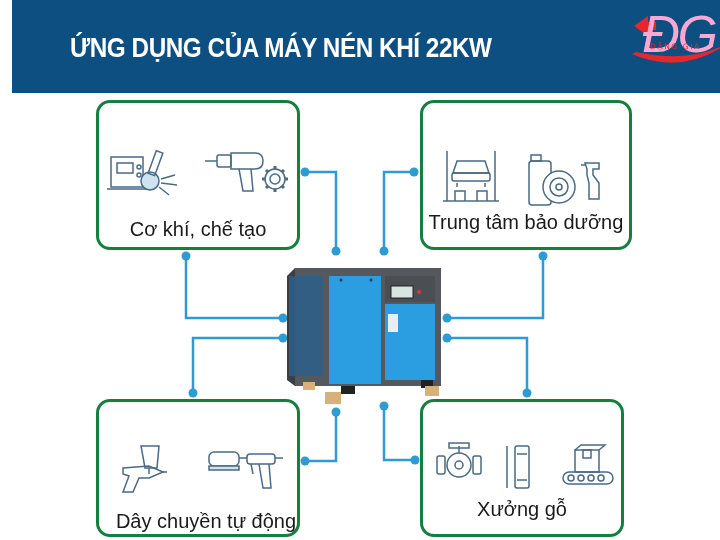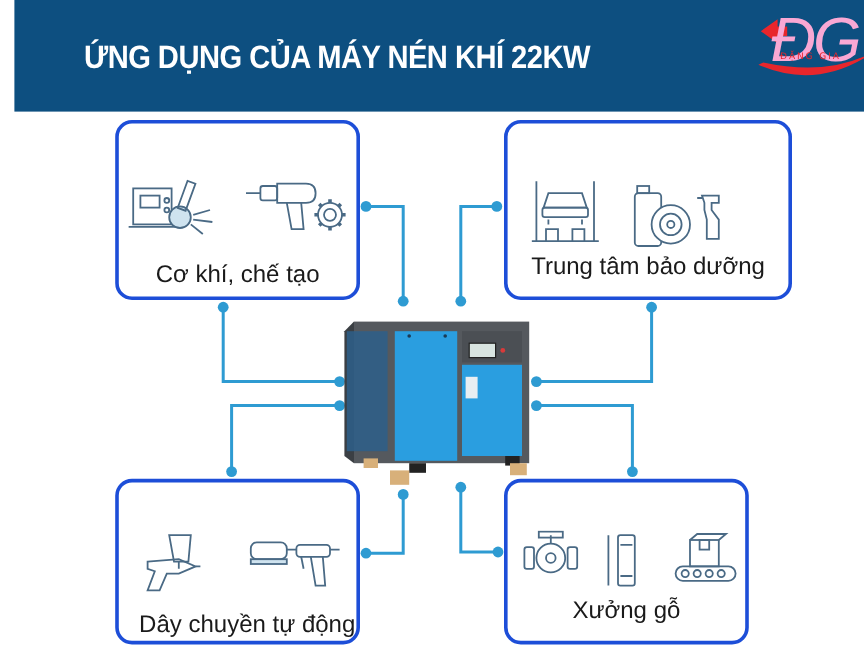--- a/index.html
+++ b/index.html
@@ -2,21 +2,21 @@
 <html><head>
 <meta charset="utf-8">
 <style>
   html, body { margin:0; padding:0; }
   body { width:720px; height:540px; position:relative; overflow:hidden; background:#ffffff; font-family:"Liberation Sans", sans-serif; }
   .header { position:absolute; left:0; top:0; width:720px; height:93px; background:#0d4f80;margin-left:12px; }
   .title { position:absolute; left:58px; top:33px; color:#ffffff; font-family:"Liberation Sans", sans-serif; font-weight:bold; font-size:27px; letter-spacing:-0.5px; transform:scaleX(0.9); transform-origin:left center; white-space:nowrap; }
   .logo { position:absolute; left:600px; top:4px; width:120px; height:64px; }
   .logo-dg { position:absolute; left:30px; top:0px; color:#f9a8d4; font-family:"Liberation Sans", sans-serif; font-weight:normal; font-style:italic; font-size:52px; letter-spacing:-2px; }
   .logo-sub { position:absolute; left:38px; top:38px; color:#e8262c; font-family:"DejaVu Sans", sans-serif; font-weight:normal; font-size:7.5px; letter-spacing:1.6px; }
-  .box { position:absolute; border:3px solid #1d4ed8; border-radius:14px; background:#ffffff; box-sizing:border-box; }
+  .box { position:absolute; border:3px solid #15803d; border-radius:14px; background:#ffffff; box-sizing:border-box; }
   .box-label { position:absolute; left:0; right:0; text-align:center; color:#1a1a1a; font-family:"Liberation Sans", sans-serif; font-size:20px; white-space:nowrap; }
   .connectors { position:absolute; left:0; top:0; width:720px; height:540px; pointer-events:none; }
   .icon { position:absolute; }
   .machine { position:absolute; left:285px; top:262px; width:160px; height:146px; }
 </style>
 </head>
 <body>
 
 <div class="header">
   <div class="title">ỨNG DỤNG CỦA MÁY NÉN KHÍ 22KW</div>
@@ -85,21 +85,21 @@
     </g>
     <g stroke="#4a6a85" stroke-width="1.5" fill="none" transform="translate(72,30)">
       <circle r="10"></circle>
         <circle r="5"></circle>
       <path d="M0 -13 L0 -10 M0 13 L0 10 M-13 0 L-10 0 M13 0 L10 0 M-9 -9 L-7 -7 M9 9 L7 7 M-9 9 L-7 7 M9 -9 L7 -7" stroke-width="3"></path>
     </g>
   </svg>
   <div class="box-label" style="top:115px;">Cơ khí, chế tạo</div>
 </div>
 
-<div class="box" style="left:420px;top:100px;width:240px;height:150px;">
+<div class="box" style="left:420px;top:100px;width:212px;height:150px;">
   <svg class="icon" style="left:20px;top:46px" width="60" height="56">
     <g stroke="#4a6a85" stroke-width="1.5" fill="none">
       <line x1="4" y1="2" x2="4" y2="52"></line>
         <line x1="52" y1="2" x2="52" y2="52"></line>
       <path d="M10 24 L14 12 L42 12 L46 24 Z"></path>
         <rect x="9" y="24" width="38" height="8" rx="2"></rect>
       <line x1="14" y1="34" x2="14" y2="38"></line>
         <line x1="42" y1="34" x2="42" y2="38"></line>
       <path d="M12 52 L12 42 L22 42 L22 52 M34 52 L34 42 L44 42 L44 52"></path>
       <line x1="0" y1="52" x2="56" y2="52"></line>

